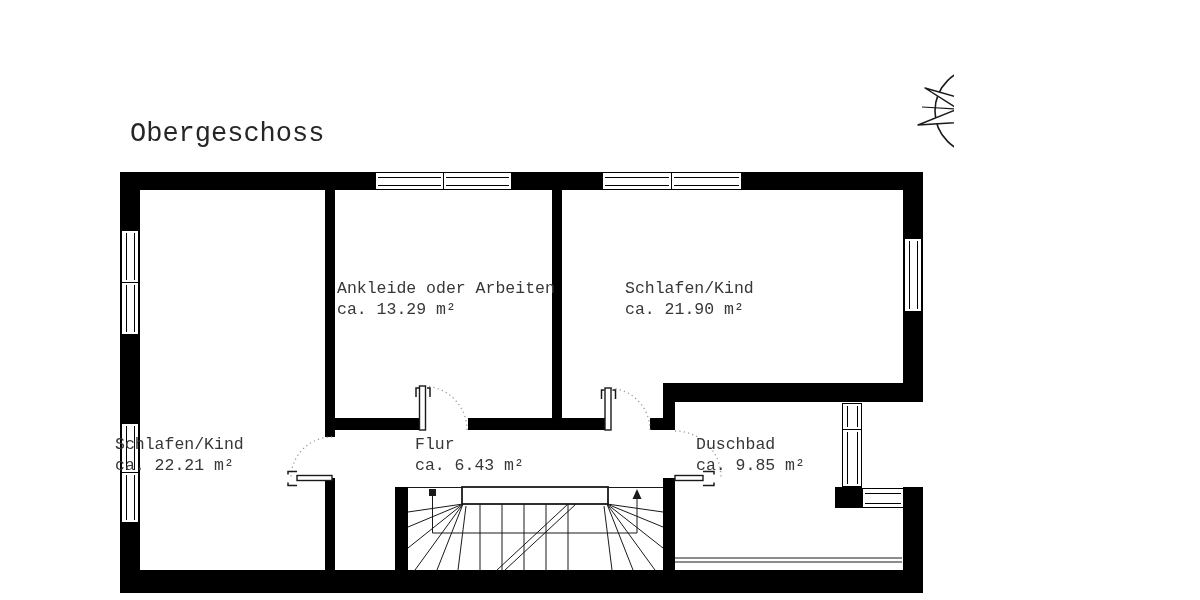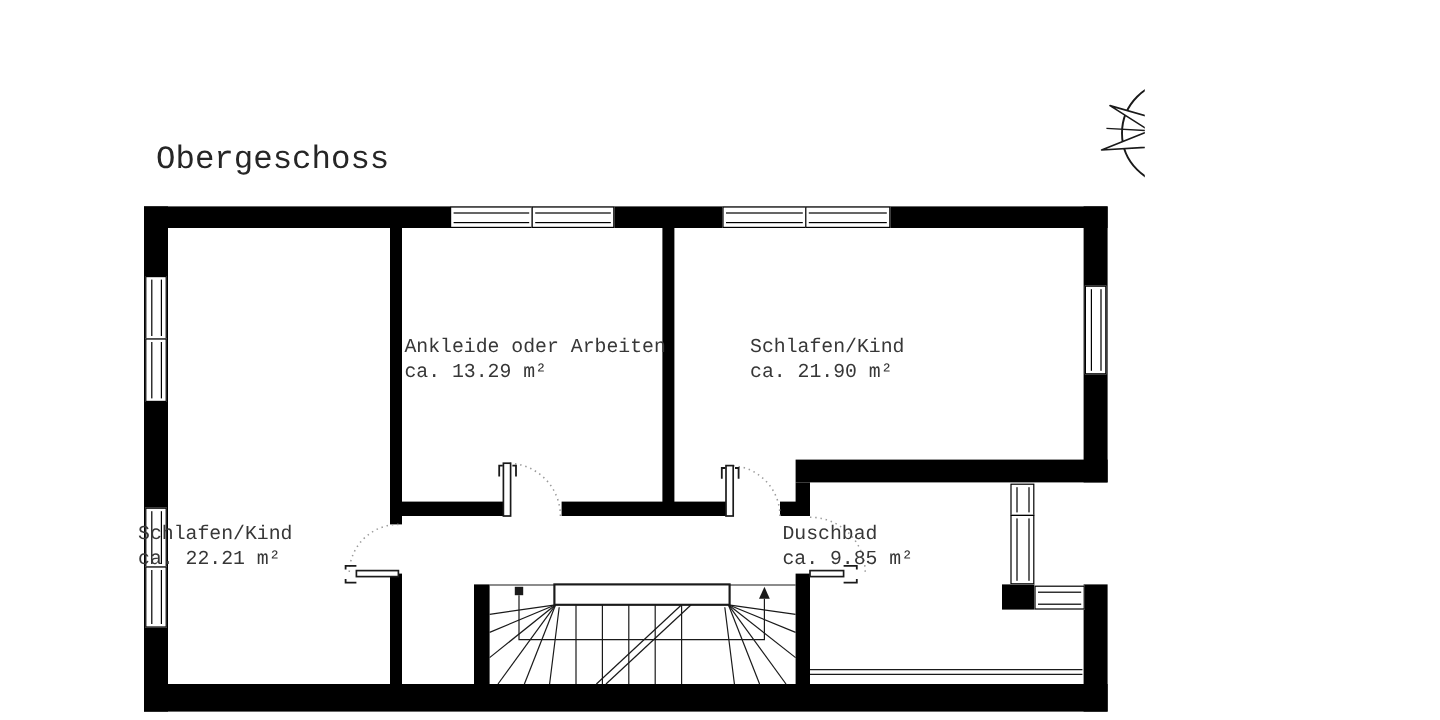--- a/index.html
+++ b/index.html
@@ -140,21 +140,25 @@
     <div>ca. 13.29 m²</div>
   </div>
   <div class="room-label" style="left:625px;top:278px">
     <div>Schlafen/Kind</div>
     <div>ca. 21.90 m²</div>
   </div>
   <div class="room-label" style="left:115px;top:434px">
     <div>Schlafen/Kind</div>
     <div>ca. 22.21 m²</div>
   </div>
-  <div class="room-label" style="left:652px;top:434px">
+  <div class="room-label" style="left:415px;top:434px">
+    <div>Flur</div>
+    <div>ca. 6.43 m²</div>
+  </div>
+  <div class="room-label" style="left:696px;top:434px">
     <div>Duschbad</div>
     <div>ca. 9.85 m²</div>
   </div>
 
 
   <div class="n-label">N</div>
 
 </div>
 
 </body></html>

